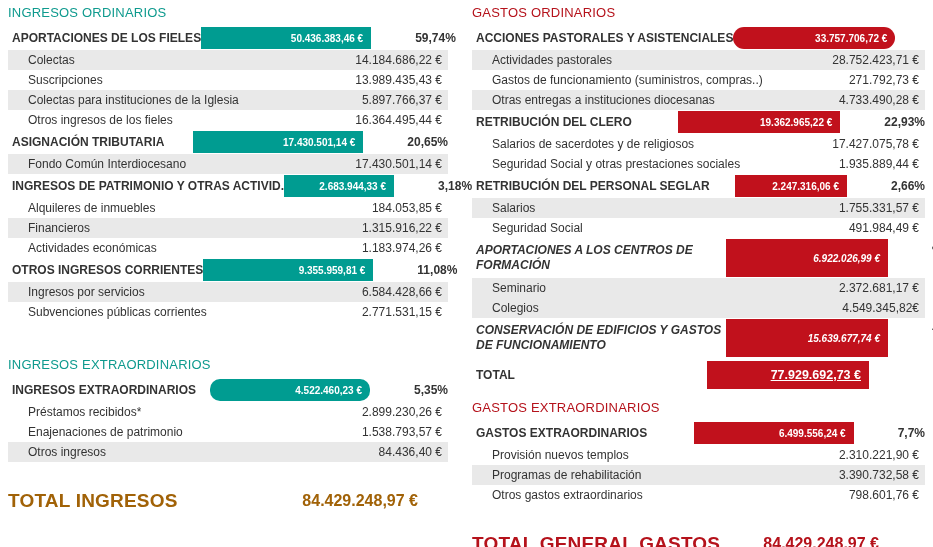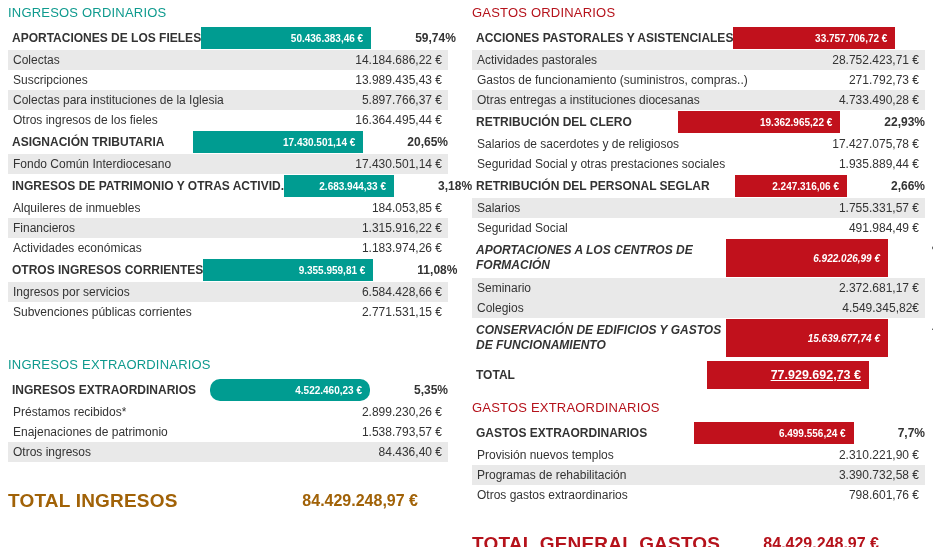--- a/index.html
+++ b/index.html
@@ -46,21 +46,21 @@
 
   
   .row {
     display: flex;
     align-items: center;
     height: 20px;
     font-size: 12px;
   }
   .row .label {
     flex: 0 0 auto;
-    padding-left: 5px;
+    padding-left: 20px;
     white-space: nowrap;
     overflow: hidden;
     text-overflow: ellipsis;
   }
   .row .spacer { flex: 1 1 auto; min-width: 4px; }
   .row .amount {
     flex: 0 0 auto;
     text-align: right;
     padding-right: 6px;
     white-space: nowrap;
@@ -277,21 +277,21 @@
       <span class="gt-label">TOTAL INGRESOS</span>
       <span class="gt-amount">84.429.248,97 €</span>
     </div>
   </div>
 
   <div class="col col-right">
     <h2 class="section-title red-title">GASTOS ORDINARIOS</h2>
     <div id="right-s1">
         <div class="major">
           <span class="labelbox">ACCIONES PASTORALES Y ASISTENCIALES</span>
-          <span class="barbox red-bar" style="max-width: 162px; min-width: 162px; margin-left: auto;">33.757.706,72 €</span>
+          <span class="barbox red-bar" style="max-width: 162px; min-width: 162px; margin-left: auto; border-radius: 11px;">33.757.706,72 €</span>
         </div>
         <div class="row shade">
           <span class="label">Actividades pastorales</span>
           <span class="spacer"></span>
           <span class="amount">28.752.423,71 €</span>
         </div>
         <div class="row plain">
           <span class="label">Gastos de funcionamiento (suministros, compras..)</span>
           <span class="spacer"></span>
           <span class="amount">271.792,73 €</span>

